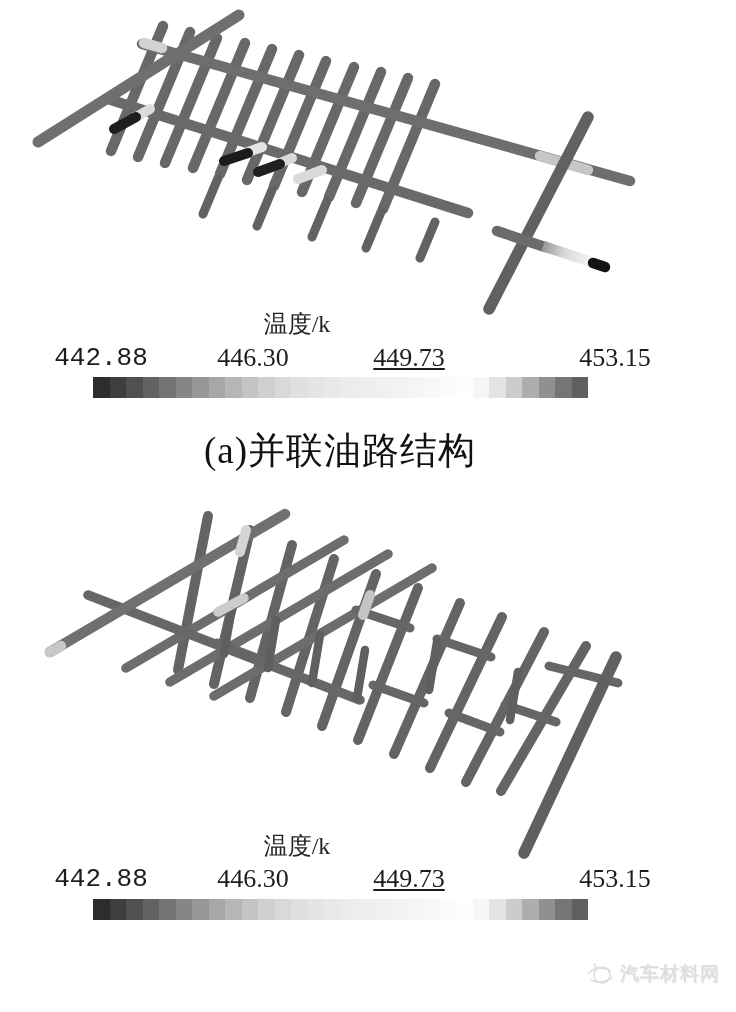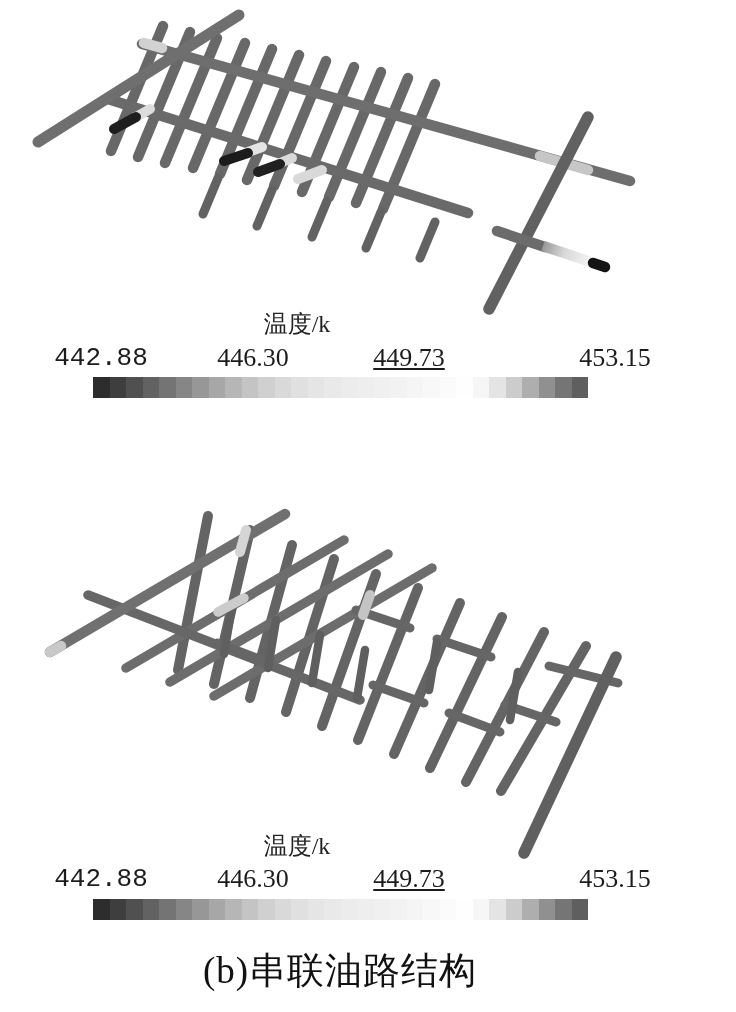--- a/index.html
+++ b/index.html
@@ -122,20 +122,21 @@
       <div class="seg" style="background: rgb(254, 254, 254);"></div>
       <div class="seg" style="background: rgb(246, 246, 246);"></div>
       <div class="seg" style="background: rgb(228, 228, 228);"></div>
       <div class="seg" style="background: rgb(204, 204, 204);"></div>
       <div class="seg" style="background: rgb(174, 174, 174);"></div>
       <div class="seg" style="background: rgb(144, 144, 144);"></div>
       <div class="seg" style="background: rgb(117, 117, 117);"></div>
       <div class="seg" style="background: rgb(95, 95, 95);"></div>
     </div>
 
+  <div class="caption a">(a)并联油路结构</div>
 
   <svg class="fig fig-b" width="736" height="380" viewBox="0 0 736 380">
     <g stroke="#646464" stroke-width="10" stroke-linecap="round">
       <line x1="208" y1="16" x2="178" y2="170"></line>
       <line x1="250" y1="30" x2="214" y2="184"></line>
       <line x1="292" y1="45" x2="250" y2="198"></line>
       <line x1="334" y1="59" x2="286" y2="212"></line>
       <line x1="376" y1="74" x2="322" y2="226"></line>
       <line x1="418" y1="88" x2="358" y2="240"></line>
       <line x1="460" y1="103" x2="394" y2="254"></line>
@@ -215,16 +216,26 @@
       <div class="seg" style="background: rgb(254, 254, 254);"></div>
       <div class="seg" style="background: rgb(246, 246, 246);"></div>
       <div class="seg" style="background: rgb(228, 228, 228);"></div>
       <div class="seg" style="background: rgb(204, 204, 204);"></div>
       <div class="seg" style="background: rgb(174, 174, 174);"></div>
       <div class="seg" style="background: rgb(144, 144, 144);"></div>
       <div class="seg" style="background: rgb(117, 117, 117);"></div>
       <div class="seg" style="background: rgb(95, 95, 95);"></div>
     </div>
 
-  <div class="caption b">(b)串联油路结构</div>
-
+
+  <div class="watermark">
+    <svg width="30" height="28" viewBox="0 0 30 28">
+      <g fill="none" stroke="#dedede" stroke-width="1.6" stroke-linecap="round">
+        <circle cx="16" cy="15" r="8"></circle>
+        <path d="M3 13 Q 10 5, 24 10"></path>
+        <path d="M5 20 Q 14 25, 26 18"></path>
+        <path d="M11 9 L 8 4"></path>
+      </g>
+    </svg>
+    <span class="wm-text">汽车材料网</span>
+  </div>
 
 </div>
 
 </body></html>

